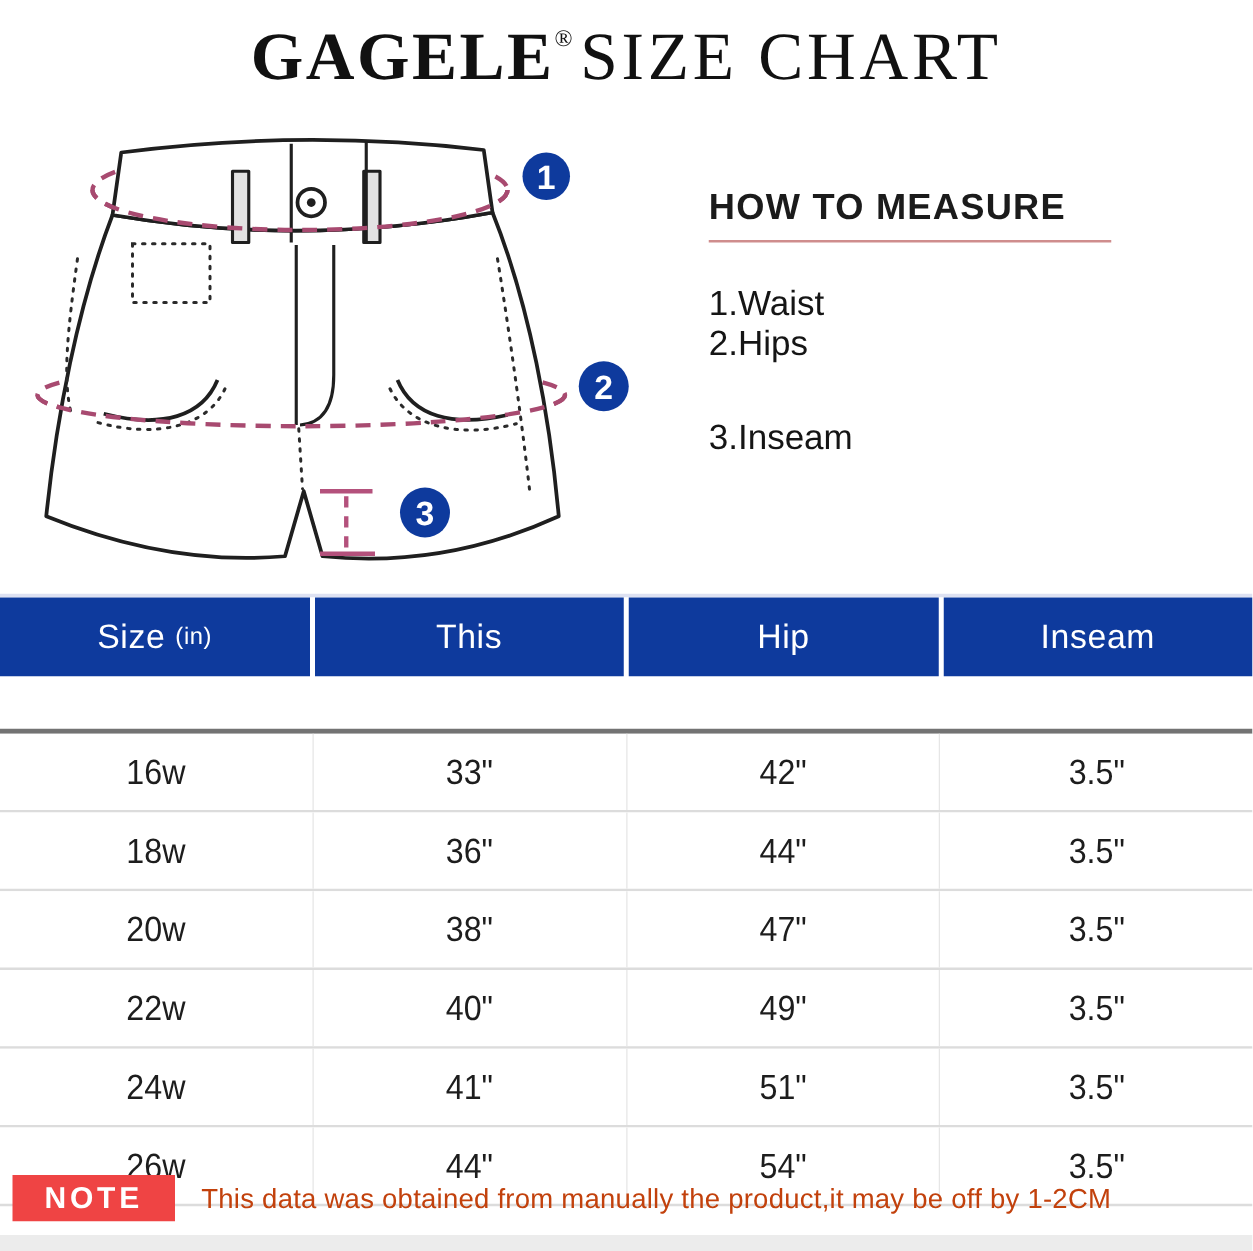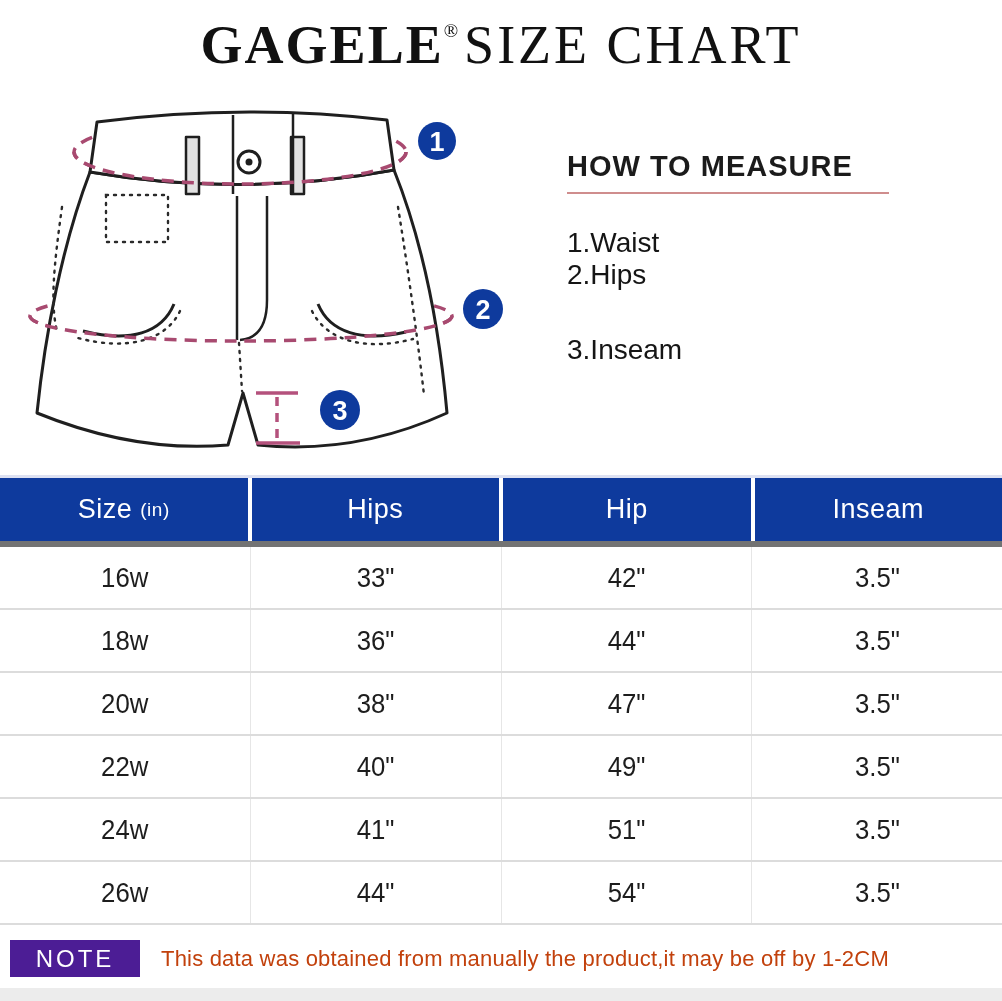--- a/index.html
+++ b/index.html
@@ -28,32 +28,32 @@
   .howto-item.i2 { }
   .howto-item.i3 { margin-top:43px; }
 
   
   .size-table { position:absolute; left:0; top:475px; width:1002px;text-align:center; }
   .table-topline { height:3px; background:#dde1f2; width:100%; }
   .thead { display:flex; height:63px; background:#ffffff; column-gap:4px; }
   .th { flex:1 1 0; background:#0e3a9d; color:#fff; display:flex; align-items:center;
         justify-content:center; font-size:27px; font-weight:500; letter-spacing:0.5px; }
   .th .unit { font-size:19px; font-weight:400; margin-left:8px; }
-  .tbody { border-top:6px solid #737373; }
+  .tbody { border-top:4px solid #737373;margin-top:42px; }
   .tr { display:flex; height:63px; border-bottom:2px solid #dcdcdc; background:#fff; }
   .td { flex:1 1 0; display:flex; align-items:center; justify-content:center;
         font-size:28px; color:#1d1d1d; }
   .td:not(:last-child) { border-right:1px solid #e6e6e6; }
   .td span { display:inline-block; transform:scaleX(0.92); }
 
   
   .note-row { position:absolute; left:10px; top:940px; display:flex; align-items:center; }
-  .note-badge { width:130px; height:37px; background:#4c1d95; color:#fff;
+  .note-badge { width:130px; height:37px; background:#ef4444; color:#fff;
                 display:flex; align-items:center; justify-content:center;
-                font-size:24px; font-weight:normal; letter-spacing:3px; }
+                font-size:24px; font-weight:bold; letter-spacing:3px; }
   .note-text { margin-left:21px; font-size:22px; font-weight:500; color:#c2410c;
                letter-spacing:0.2px; white-space:nowrap; }
 
   .bottom-strip { position:absolute; left:0; top:988px; width:1002px; height:13px;
                   background:#ececec; }
 
   .marker-num { font-family:"Liberation Sans", sans-serif; font-size:27px;
                 font-weight:bold; fill:#ffffff; }
 </style>
 </head>
@@ -139,21 +139,21 @@
     <div class="howto-item i3">3.Inseam</div>
   </div>
 
   <div class="size-table">
     <div class="table-topline"></div>
     <div class="thead">
       <div class="th">
         <span>Size</span>
         <span class="unit">(in)</span>
       </div>
-      <div class="th">Hips</div>
+      <div class="th">This</div>
       <div class="th">Hip</div>
       <div class="th">Inseam</div>
     </div>
     <div class="tbody">
       <div class="tr">
         <div class="td">
             <span>16w</span>
           </div>
         <div class="td">
             <span>33"</span>

